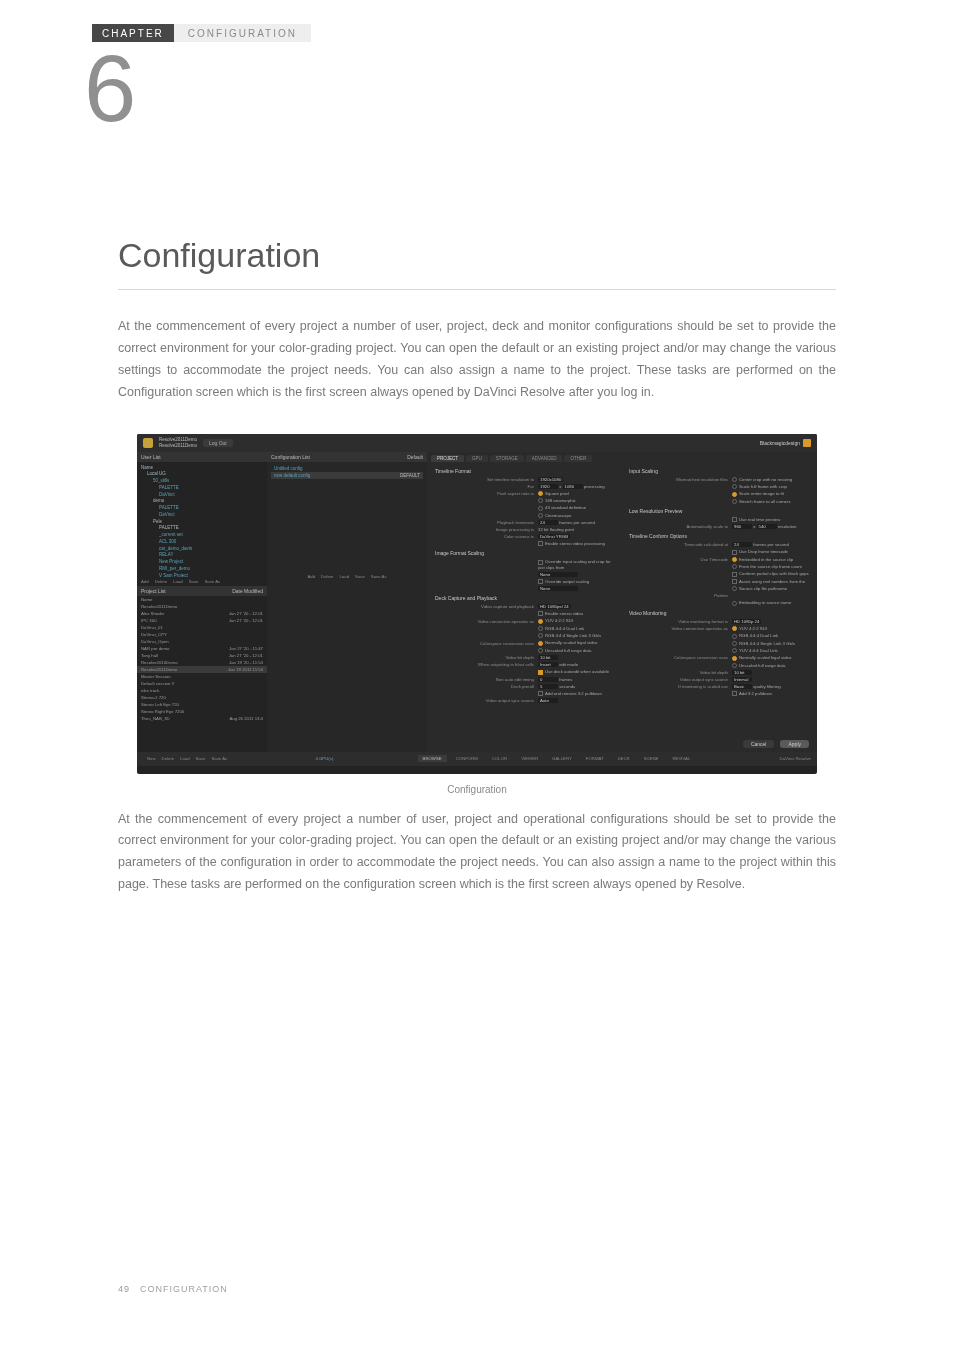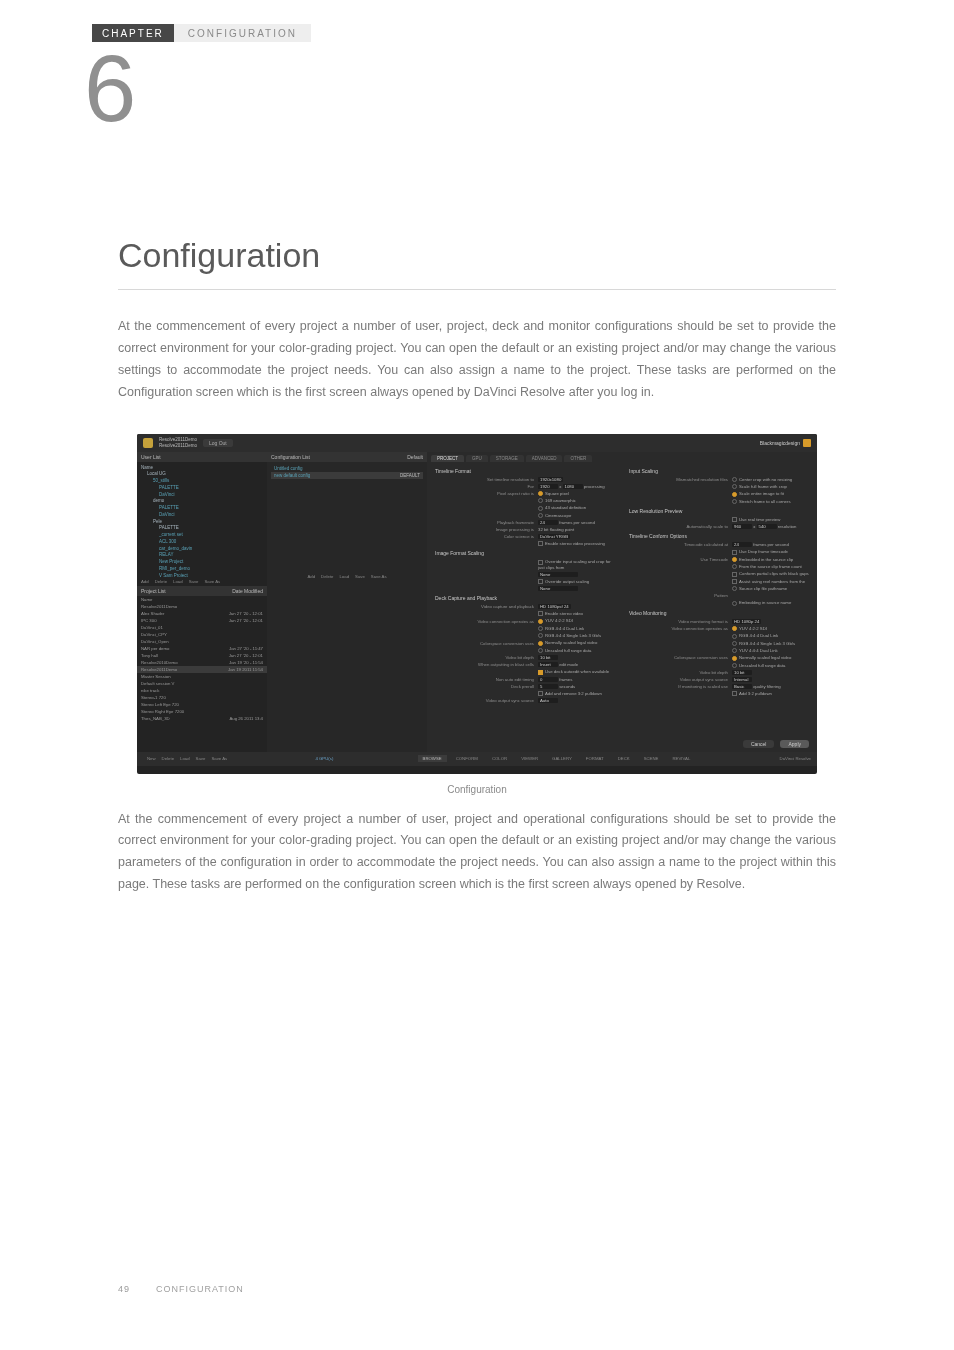--- a/index.html
+++ b/index.html
@@ -64,21 +64,21 @@
   .cb.on { background:#d89b2a; border-color:#d89b2a;}
   .btns { display:flex; justify-content:flex-end; gap:6px; padding:4px 8px; }
   .btn { background:#3a3a3a; color:#ccc; font-size:5px; padding:1px 8px; border-radius:3px; }
   .btn.pri { background:#5a5a5a; }
 
   .fig-bottom { height:14px; background:#2d2d2d; display:flex; align-items:center; justify-content:space-between; padding:0 6px; font-size:4.3px; color:#888; }
   .navtabs { display:flex; gap:4px; }
   .navtab { padding:1px 5px; }
   .navtab.on { background:#3b3b3b; color:#bbb; }
 
-  .footer { position:absolute; bottom:56px; left:118px; display:flex; gap:26px; font-size:9px; color:#a0a0a0; letter-spacing:1px;margin-top:26px;}
+  .footer { position:absolute; bottom:56px; left:118px; display:flex; gap:10px; font-size:9px; color:#a0a0a0; letter-spacing:1px;margin-top:26px;}
   .footer .pg { color:#9a9a9a; }
 </style>
 </head>
 <body>
 
 <div class="page">
   <div class="header">
     <div class="chap-tab">CHAPTER</div>
     <div class="chap-word">CONFIGURATION</div>
   </div>

